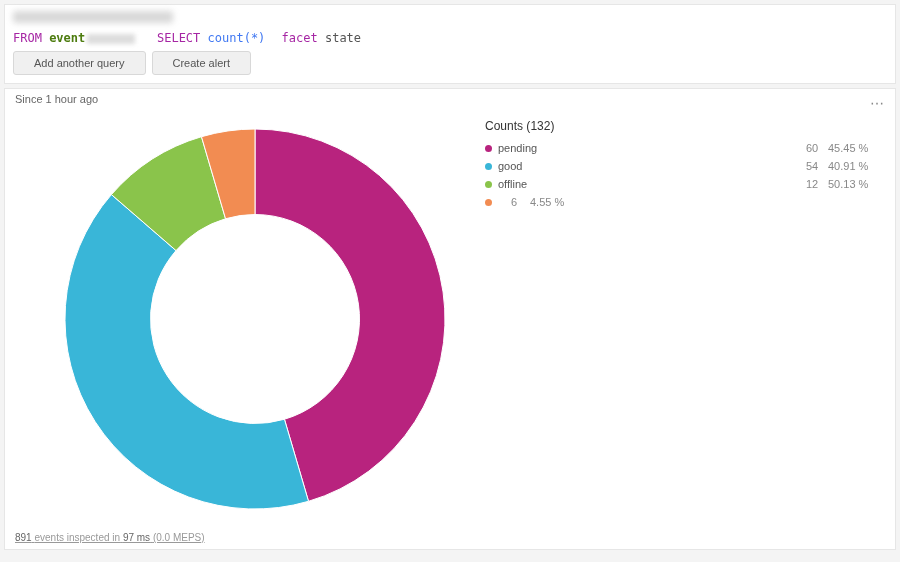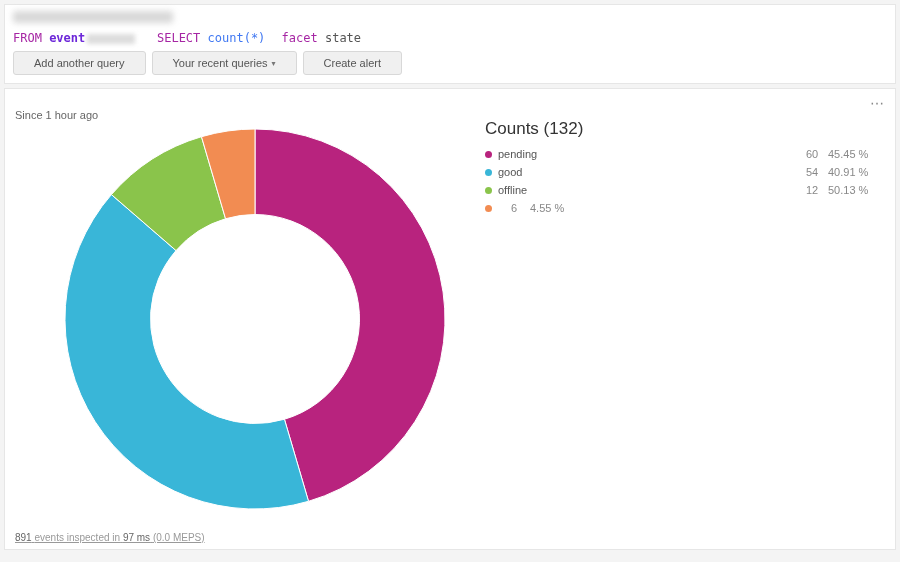--- a/index.html
+++ b/index.html
@@ -25,21 +25,21 @@
     filter: blur(3px);
     border-radius: 2px;
   }
   .query-bar {
     padding: 4px 8px 6px 8px;
     font-family: Menlo, Consolas, monospace;
     font-size: 12px;
     color: #333;
   }
   .query-bar .kw-from { color: #a626a4; }
-  .query-bar .kw-event { color: #6d28d9; font-weight: 600; }
+  .query-bar .kw-event { color: #4d7c0f; font-weight: 600; }
   .query-bar .kw-select { color: #a626a4; }
   .query-bar .kw-count { color: #4078f2; }
   .query-bar .kw-facet { color: #a626a4; margin-left: 9px; }
   .query-bar .kw-state { color: #555; }
   .query-blur {
     display: inline-block;
     width: 48px;
     height: 10px;
     background: #ddd;
     filter: blur(2px);
@@ -67,21 +67,21 @@
     font-size: 8px;
     color: #777;
   }
 
   .result-panel {
     position: relative;
     height: 462px;
   }
   .time-label {
     position: absolute;
-    top: 20px;
+    top: 4px;
     left: 10px;
     font-size: 11px;
     color: #666;
   }
   .more-icon {
     position: absolute;
     top: 6px;
     right: 10px;
     font-size: 14px;
     color: #888;
@@ -96,21 +96,21 @@
     height: 400px;
   }
   .chart-area svg { overflow: visible; }
   .legend-area {
     position: absolute;
     left: 480px;
     right: 12px;
     top: 30px;
   }
   .legend-title {
-    font-size: 17px;
+    font-size: 12px;
     color: #333;
     margin-bottom: 6px;
   }
   .legend-row {
     display: flex;
     align-items: center;
     padding: 3px 0;
     font-size: 11px;
     color: #555;
   }
@@ -144,24 +144,20 @@
     <span class="kw-from">FROM</span>
     <span class="kw-event">event</span><span class="query-blur"></span>
     &nbsp;
     <span class="kw-select">SELECT</span>
     <span class="kw-count">count(*)</span>
     <span class="kw-facet">facet</span>
     <span class="kw-state">state</span>
   </div>
   <div class="toolbar">
     <button class="btn">Add another query</button>
-    <button class="btn">
-      <span>Your recent queries</span>
-      <span class="chevron">▾</span>
-    </button>
     <button class="btn">Create alert</button>
   </div>
 </div>
 
 <div class="panel result-panel">
   <div class="time-label">Since 1 hour ago</div>
   <div class="more-icon">⋯</div>
 
   <div class="chart-area">
     <svg id="donut-svg" width="420" height="400" viewBox="0 0 420 400">

